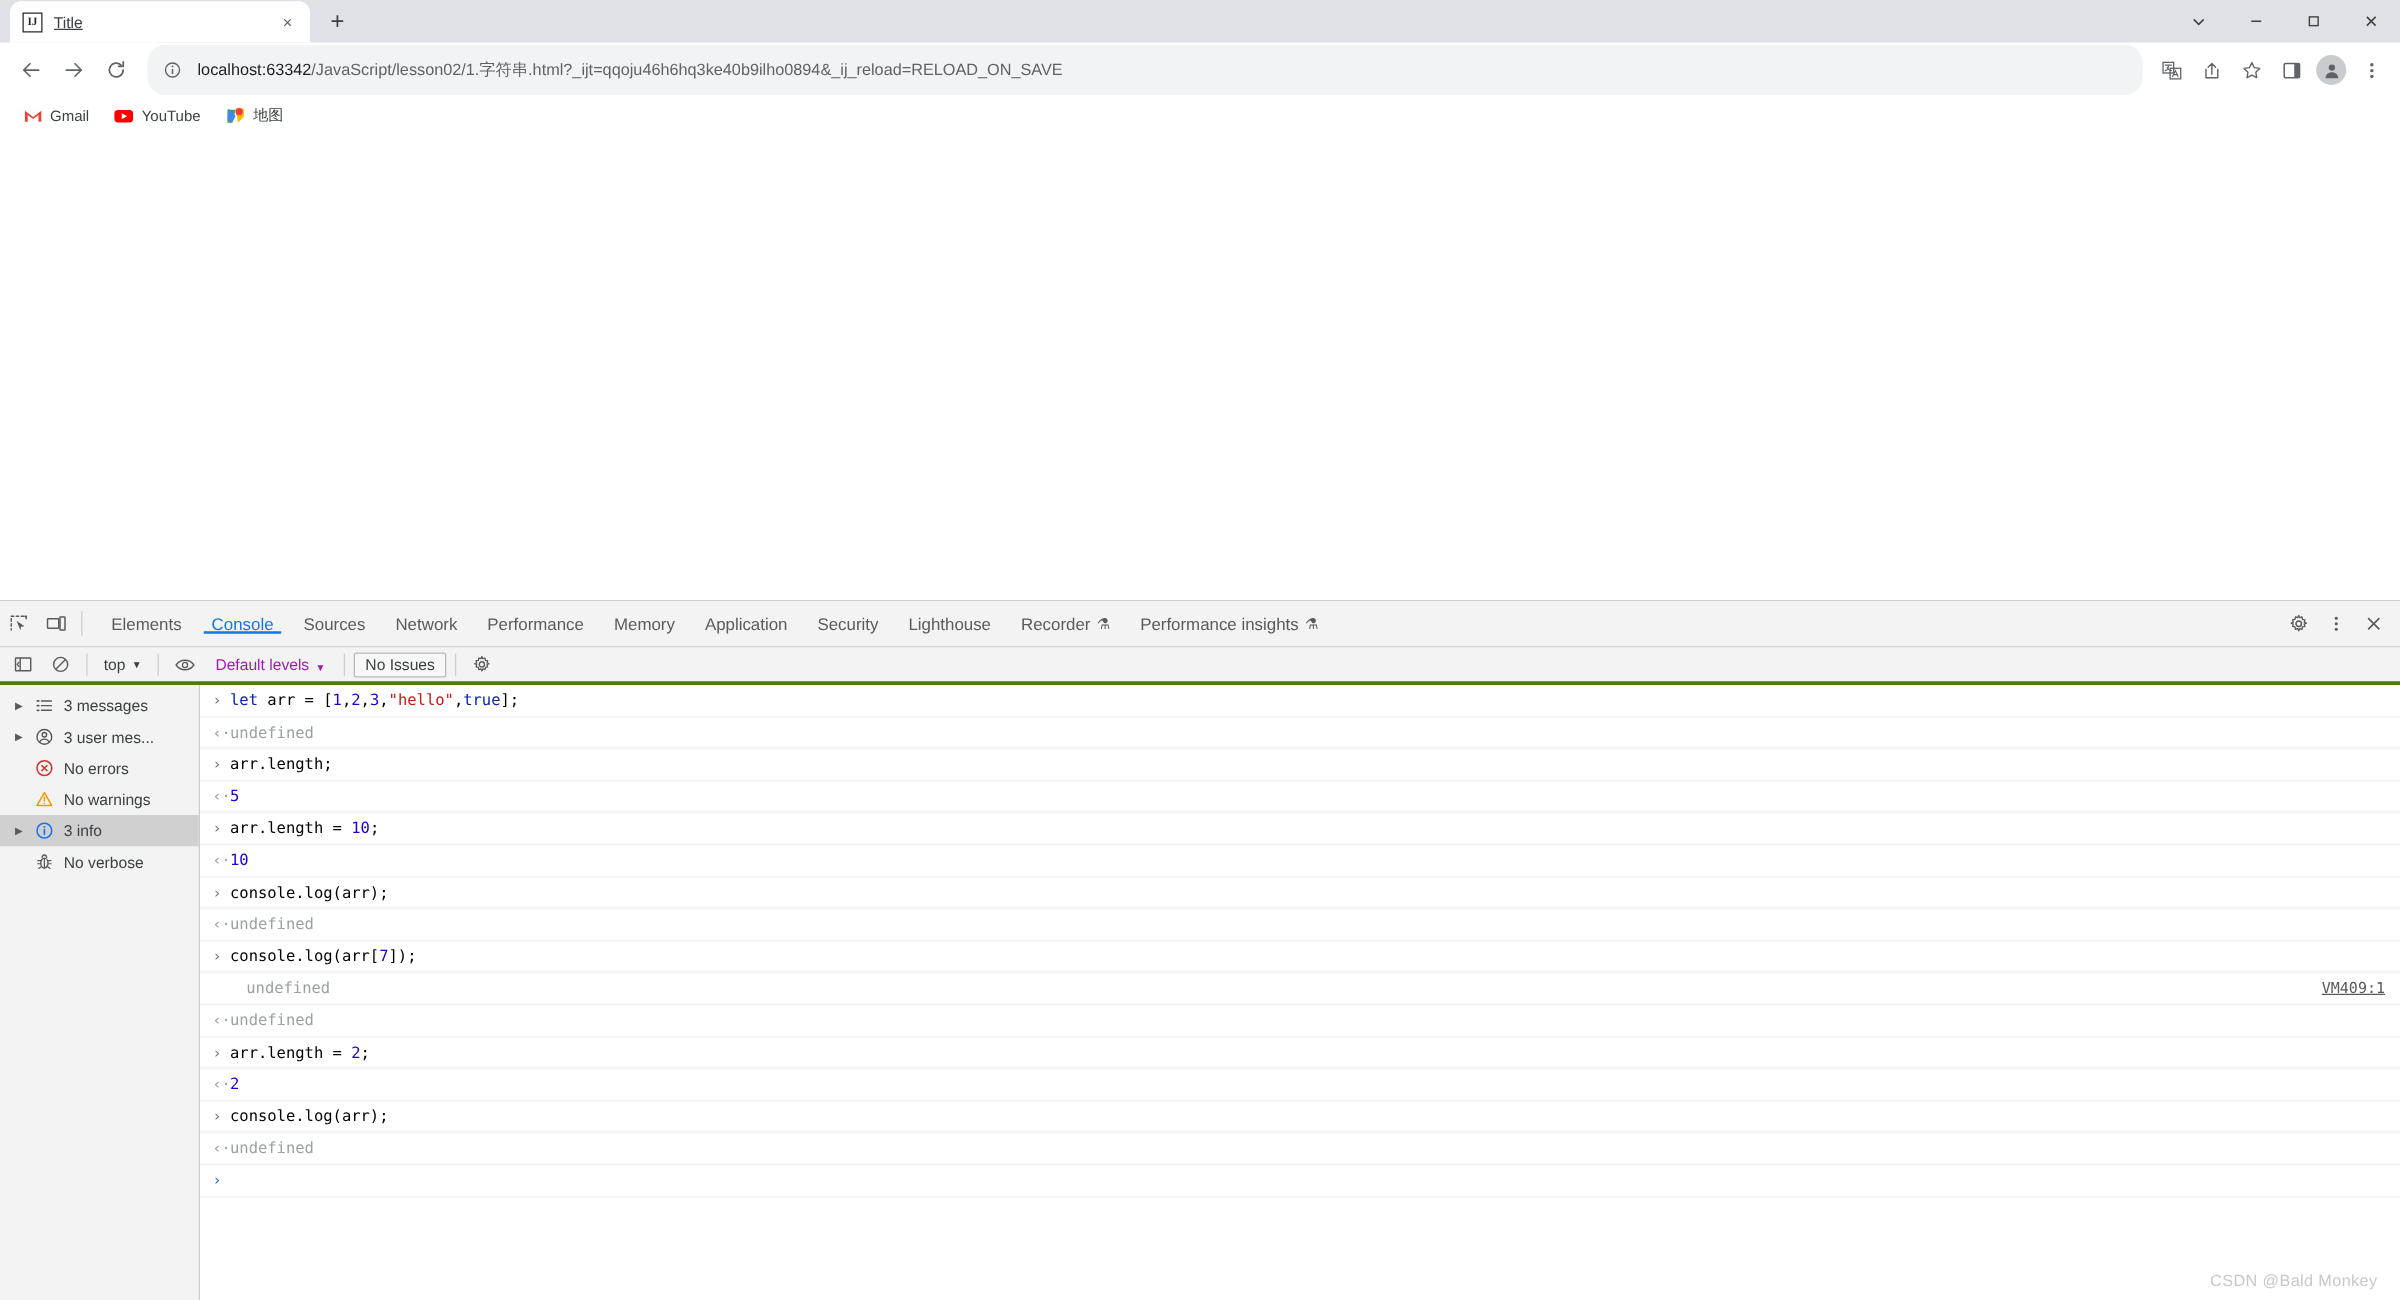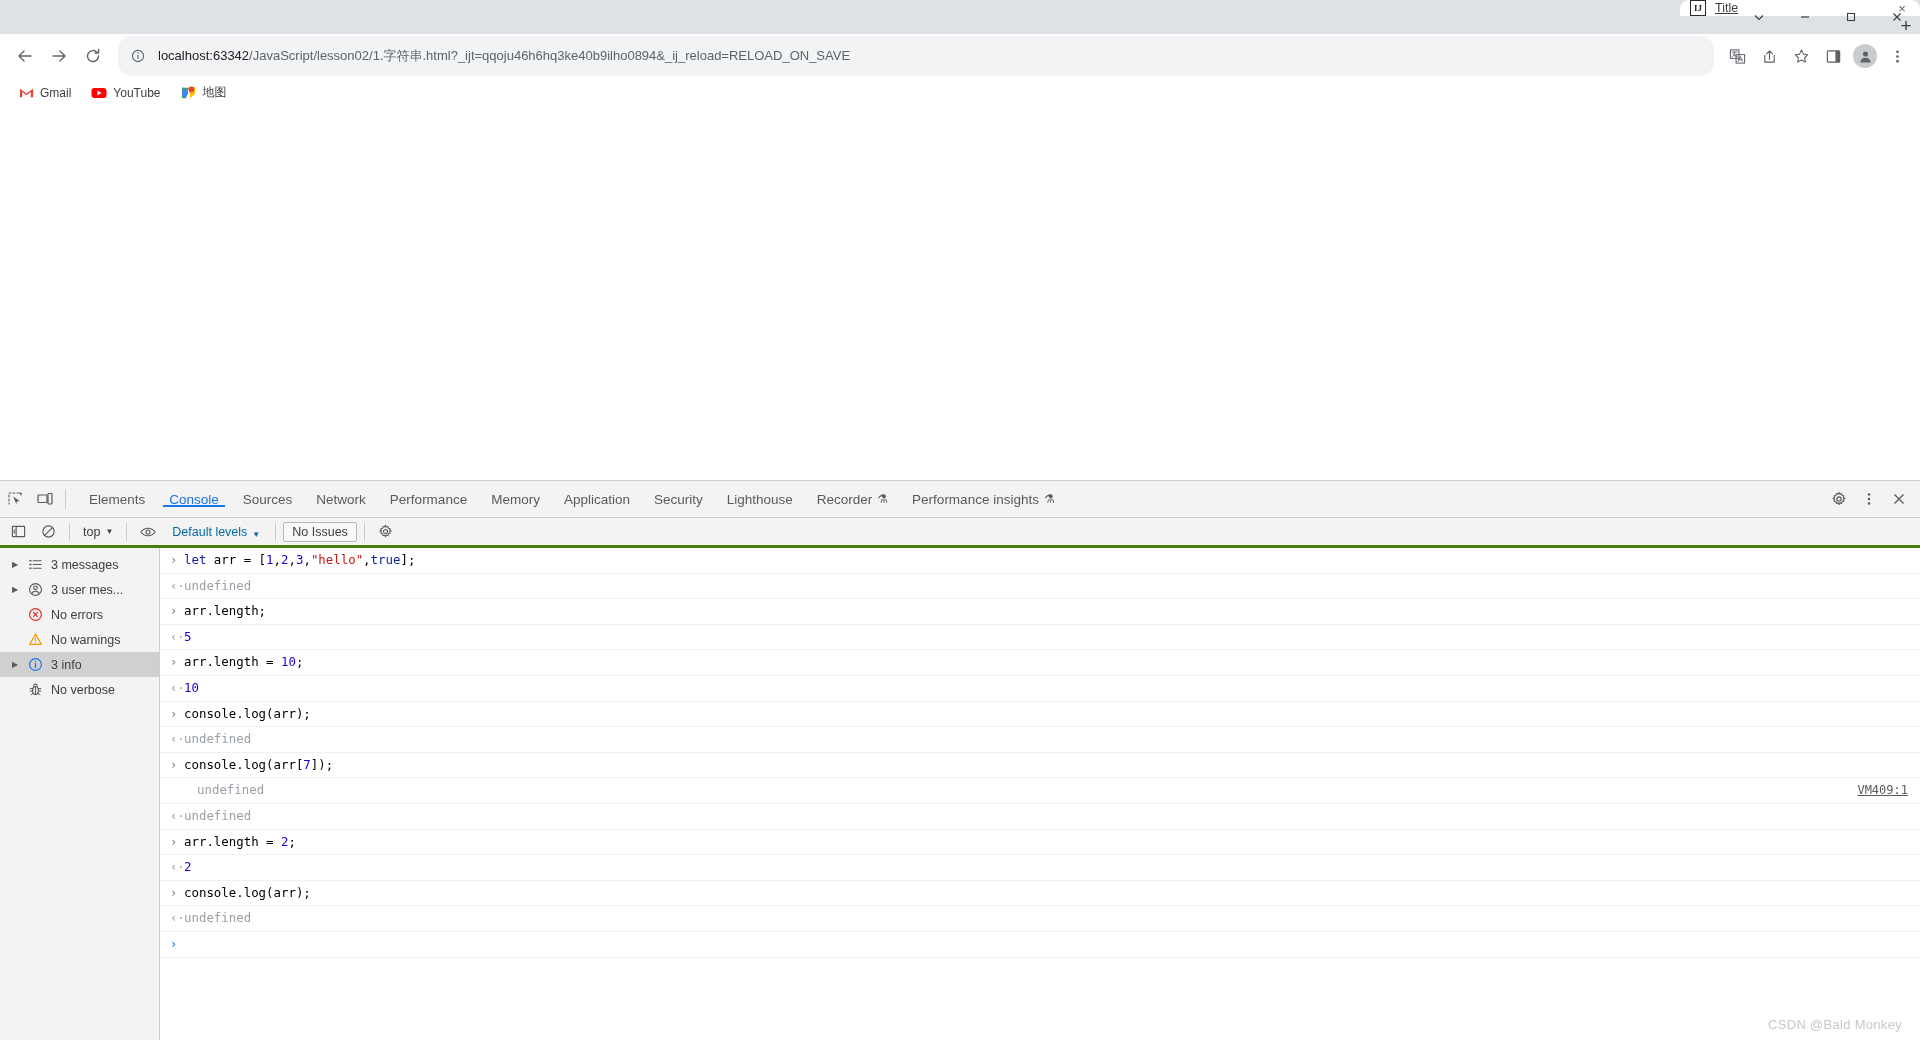--- a/index.html
+++ b/index.html
@@ -10,21 +10,20 @@
     overflow: hidden;
   }
 
   
   .browser { width: 1920px; height: 1040px; display: flex; flex-direction: column; }
 
   .tabstrip {
     height: 34px; background: #dee1e6;
     display: flex; align-items: flex-end; position: relative;
     padding-left: 8px;
-    flex-direction: column;
   }
   .tab {
     height: 33px; width: 240px;
     background: #ffffff;
     border-radius: 9px 9px 0 0;
     display: flex; align-items: center;
     padding: 0 10px; gap: 9px;
     position: relative;
   }
   .tab-favicon {
@@ -152,21 +151,21 @@
     font-size: 12.5px; color: #3c4043; padding: 0 6px;
   }
   .fb-filter {
     flex: 1; height: 21px; background: #ffffff;
     border: 1px solid #cdcdcd; border-radius: 2px;
     display: flex; align-items: center; padding: 0 7px;
     font-size: 12.5px; color: #9aa0a6; margin: 0 4px;
   }
   .fb-levels {
     display: flex; align-items: flex-end; gap: 5px;
-    font-size: 12.5px; color: #0369a1; padding: 0 8px;
+    font-size: 12.5px; color: #a21caf; padding: 0 8px;
   }
   .fb-issues {
     font-size: 12.5px; color: #3c4043;
     border: 1px solid #b9b9b9; border-radius: 2px;
     padding: 2px 8px; background: #f8f8f8;
   }
 
   .dt-body { flex: 1; display: flex; min-height: 0; }
 
   

